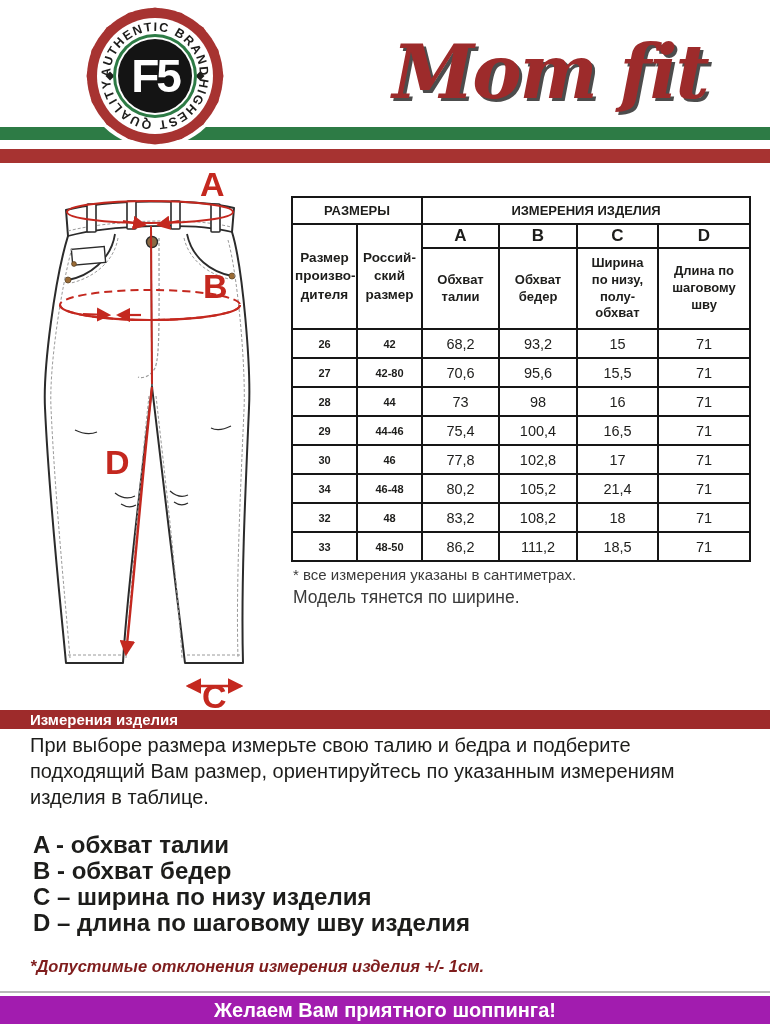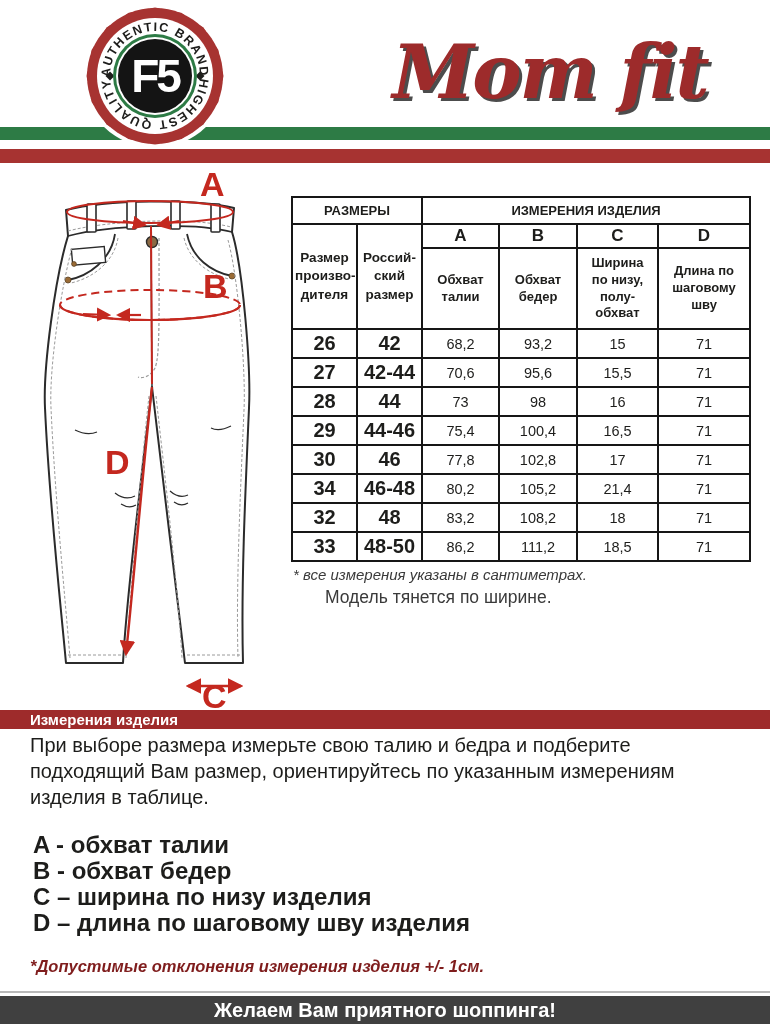--- a/index.html
+++ b/index.html
@@ -26,28 +26,28 @@
   table.sizes{
     position:absolute;left:291px;top:196px;width:458px;
     border-collapse:collapse;table-layout:fixed;
   }
   table.sizes td{border:2px solid #161616;text-align:center;vertical-align:middle;padding:0 2px;}
   .r-top{height:27px}.r-letters{height:24px}.r-desc{height:81px}.r-data{height:29px}
   td.group{font-weight:bold;font-size:13px;}
   td.letter{font-weight:bold;font-size:17px;}
   td.desc{font-weight:bold;font-size:13px;line-height:1.3;}
   td.sidehead{font-weight:bold;font-size:13.5px;line-height:1.35;}
-  td.bcell{font-weight:bold;font-size:20px;}
+  td.bcell{font-weight:bold;font-size:11px;}
   td.vcell{font-size:14.5px;}
   .pre{white-space:pre-line;}
   .tbl-note-italic{
-    position:absolute;left:293px;top:566px;font-style:italic;font-size:15px;color:#3a3a3a;
+    position:absolute;left:293px;top:566px;font-size:15px;color:#3a3a3a;
   }
   .tbl-note-regular{
-    position:absolute;left:293px;top:587px;font-size:17.5px;color:#3a3a3a;margin-left:32px;
+    position:absolute;left:293px;top:587px;font-size:17.5px;color:#3a3a3a;
   }
   
   .jeans{position:absolute;left:35px;top:168px;width:240px;height:540px;}
   
   .red-band{
     position:absolute;left:0;top:710px;width:770px;height:19px;background:#9e2b2b;
     color:#fff;font-weight:bold;font-size:15px;line-height:19px;padding-left:30px;
     box-sizing:border-box;
   }
   .paragraph{
@@ -55,21 +55,21 @@
     font-size:20px;line-height:26px;color:#1d1d1b;
   }
   .legend{position:absolute;left:33px;top:832px;font-weight:bold;font-size:24px;line-height:26px;}
   .legend div{margin:0;}
   .tolerance{
     position:absolute;left:30px;top:957px;font-style:italic;font-weight:600;font-size:16.5px;color:#7f1d1d;
   }
   
   .hairline{position:absolute;left:0;top:991px;width:770px;height:2px;background:#b9b9b9;}
   .green-band{
-    position:absolute;left:0;top:996px;width:770px;height:28px;background:#404040;
+    position:absolute;left:0;top:996px;width:770px;height:28px;background:#a21caf;
     color:#fff;font-weight:bold;font-size:20px;line-height:28px;text-align:center;
   }
 </style>
 </head>
 <body>
 
 <div id="page">
 
   <div class="stripe green"></div>
   <div class="stripe red"></div>
@@ -238,21 +238,21 @@
     <tr class="r-data">
       <td class="bcell">26</td>
       <td class="bcell">42</td>
       <td class="vcell">68,2</td>
       <td class="vcell">93,2</td>
       <td class="vcell">15</td>
       <td class="vcell">71</td>
     </tr>
     <tr class="r-data">
       <td class="bcell">27</td>
-      <td class="bcell">42-44</td>
+      <td class="bcell">42-80</td>
       <td class="vcell">70,6</td>
       <td class="vcell">95,6</td>
       <td class="vcell">15,5</td>
       <td class="vcell">71</td>
     </tr>
     <tr class="r-data">
       <td class="bcell">28</td>
       <td class="bcell">44</td>
       <td class="vcell">73</td>
       <td class="vcell">98</td>

